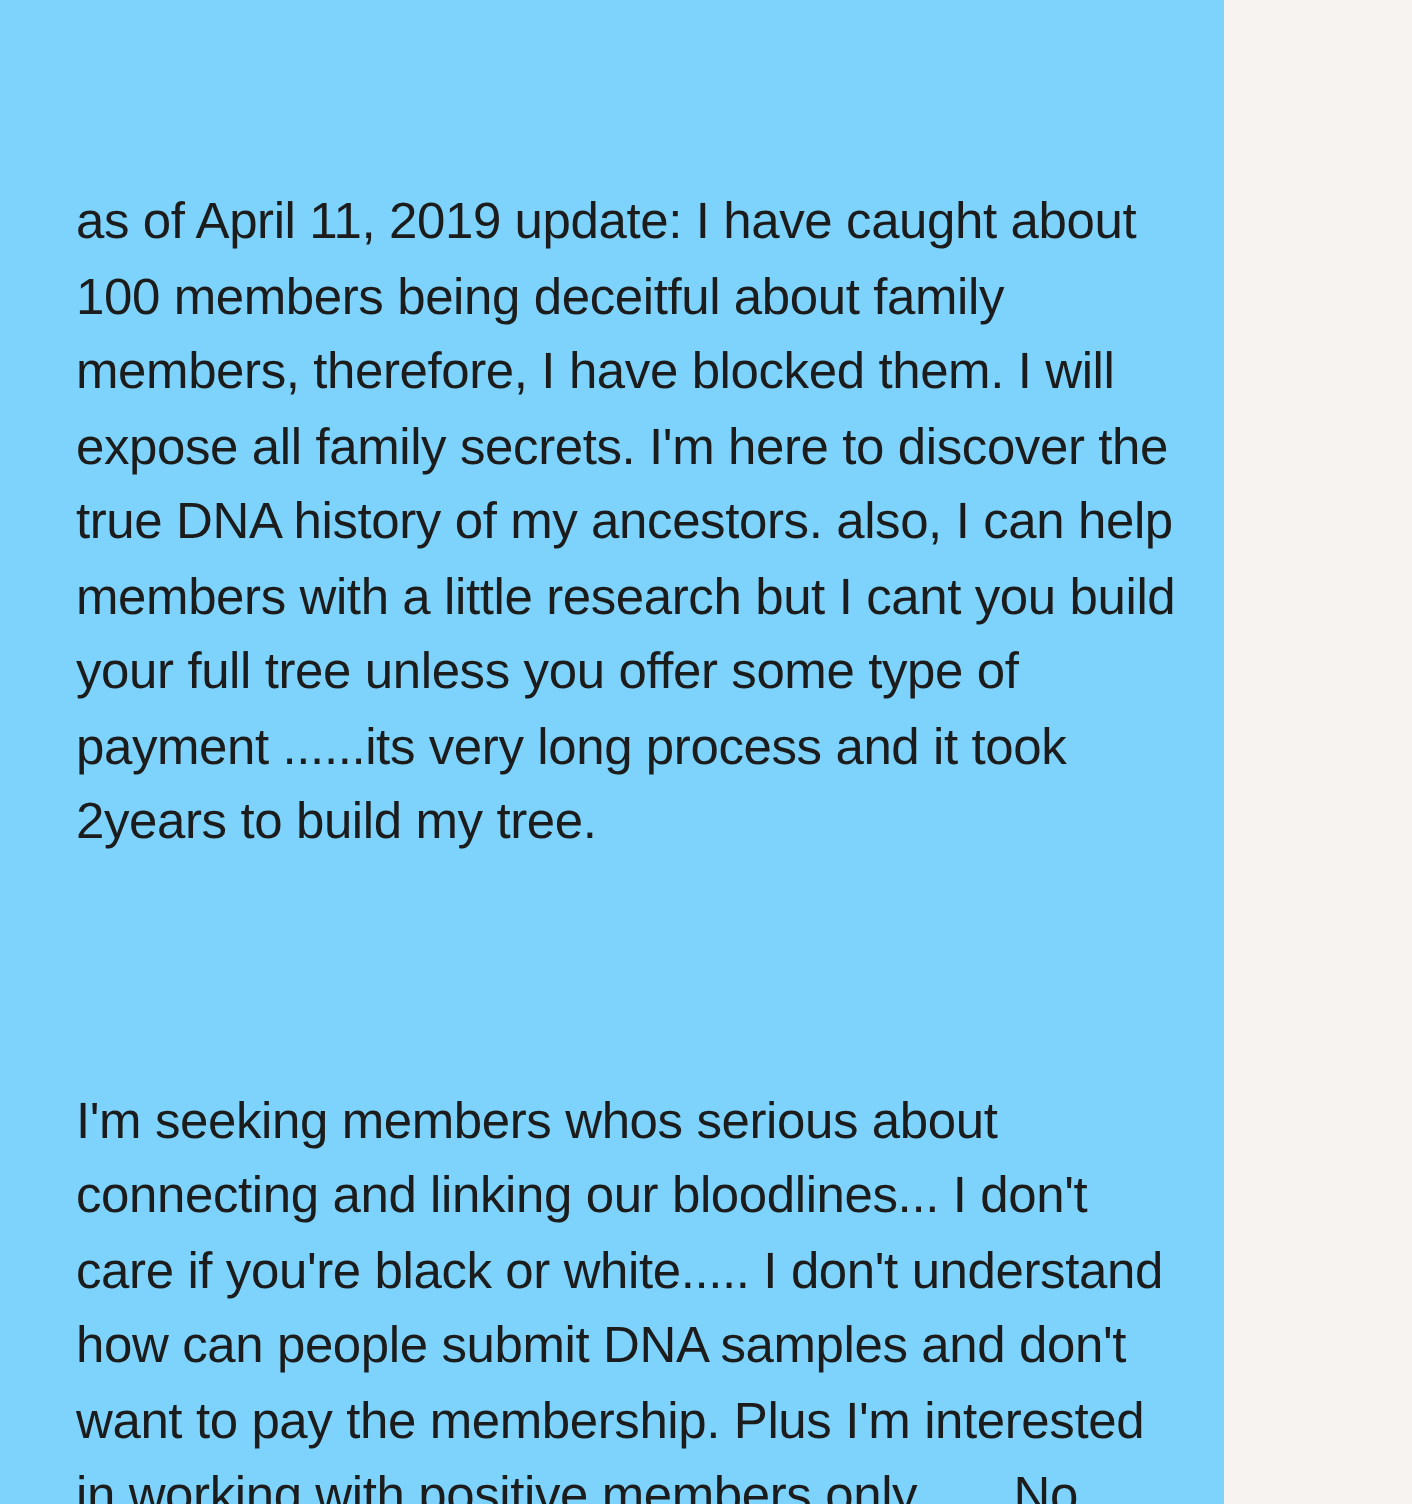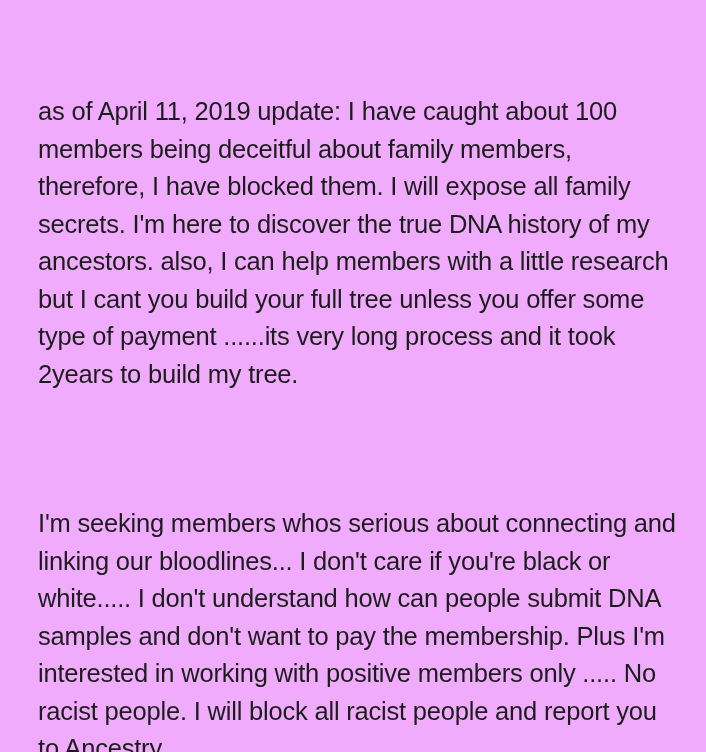--- a/index.html
+++ b/index.html
@@ -8,23 +8,23 @@
   }
   body {
     width: 706px;
     height: 752px;
     background: #f7f3f0;
     font-family: "Liberation Sans", sans-serif;
     overflow: hidden;
   }
   .page {
     box-sizing: border-box;
-    width: 706px;
+    width: 612px;
     height: 752px;
-    background: #f0abfc;
+    background: #7dd3fc;
     padding: 18px 24px 0 38px;
   }
   .body-text {
     color: #1c1c1c;
     font-size: 25.5px;
     line-height: 37.5px;
     letter-spacing: -0.2px;
     font-weight: 400;
     white-space: pre-wrap;
     word-wrap: break-word;

